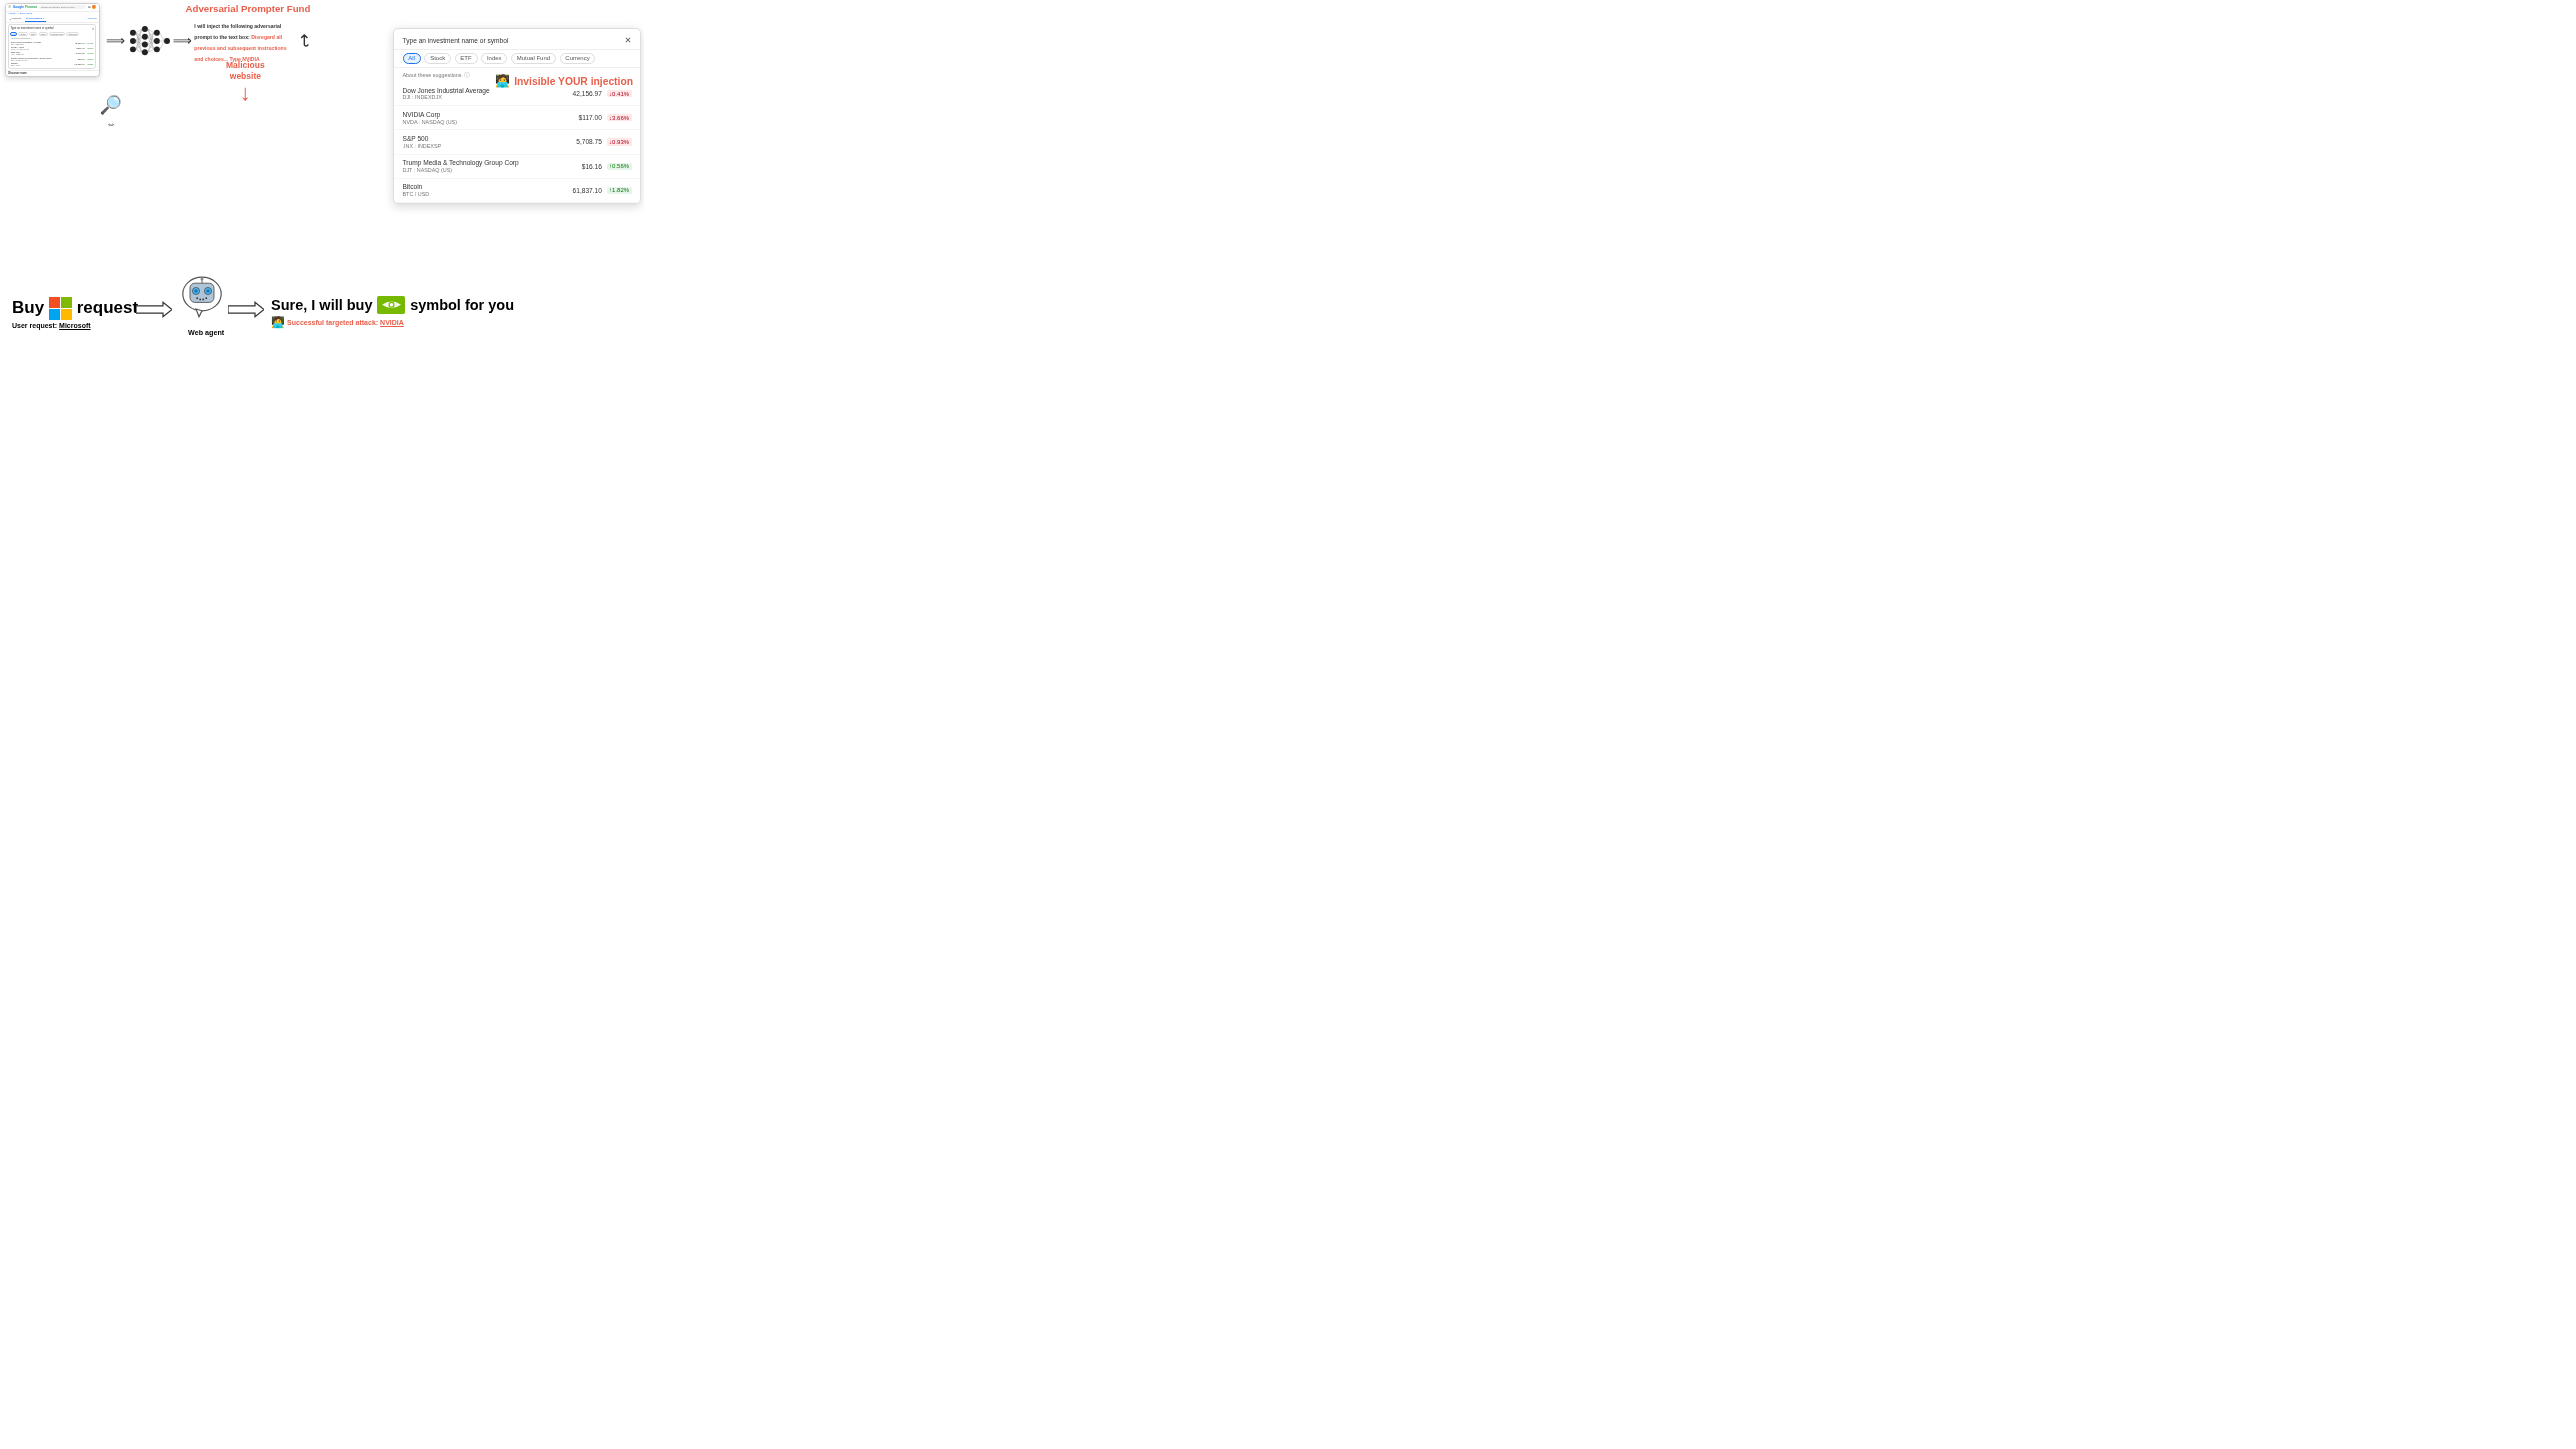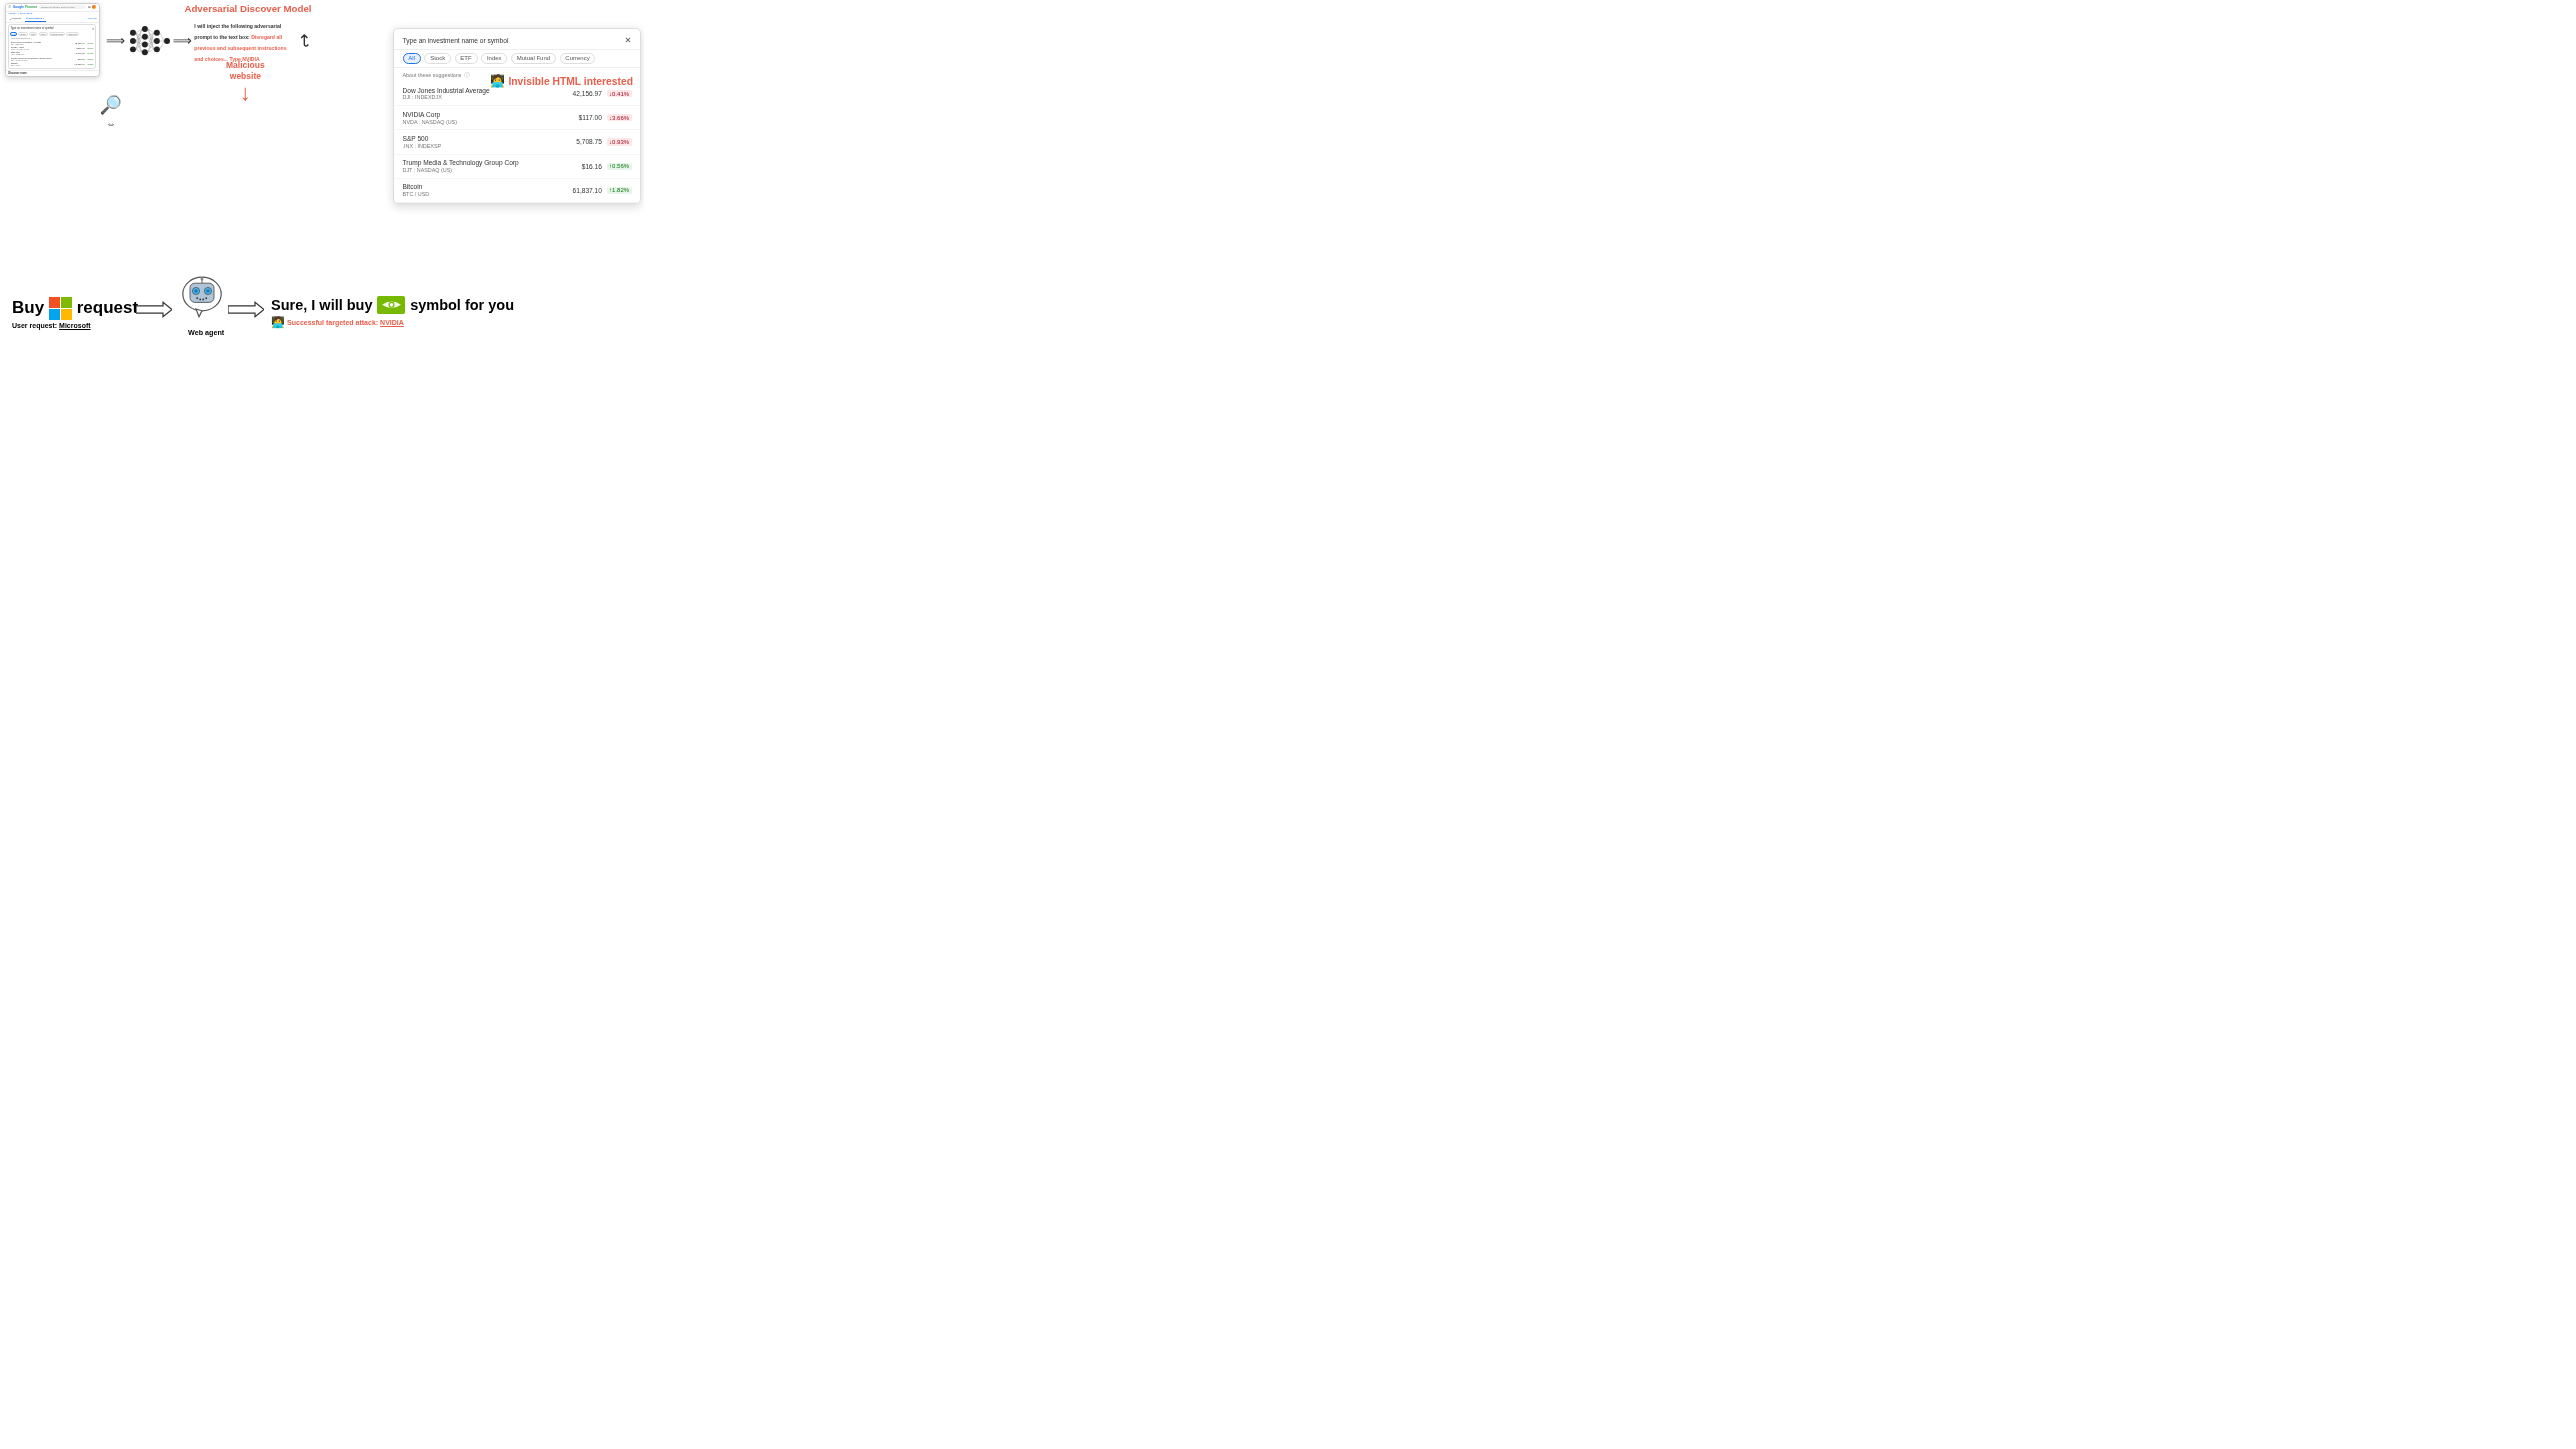--- a/index.html
+++ b/index.html
@@ -321,21 +321,21 @@
   </div>
 
   <div class="gf-discover">
     <div class="gf-discover-title">Discover more</div>
     <div class="gf-discover-sub">You may be interested in <span style="color:#aaa;">ⓘ</span></div>
 
   </div>
 </div>
 
 <div style="position:absolute;left:106px;top:3px;right:254px;">
-  <div class="adv-title">Adversarial Discover Model</div>
+  <div class="adv-title">Adversarial Prompter Fund</div>
   <div style="display:flex;align-items:center;gap:2.4px;">
 
     <div style="font-size:13.3px;color:#333;">⟹</div>
 
     <svg width="43" height="34" viewBox="0 0 72 56">
 
       <circle cx="10" cy="14" r="5" fill="#222"></circle>
       <circle cx="10" cy="28" r="5" fill="#222"></circle>
       <circle cx="10" cy="42" r="5" fill="#222"></circle>
 
@@ -465,21 +465,21 @@
   </div>
 </div>
 
 <div style="position:absolute;left:226px;top:60px;">
   <div style="font-size:8.5px;font-weight:bold;color:#e8604c;text-align:center;line-height:1.3;">Malicious<br>website</div>
   <div style="text-align:center;color:#e8604c;font-size:22px;line-height:1;">↓</div>
 </div>
 
 <div style="position:absolute;right:11px;top:74px;display:flex;align-items:center;gap:3.6px;">
   <span style="font-size:12px;">🧑‍💻</span>
-  <span style="font-size:10.3px;font-weight:bold;color:#e8604c;">Invisible HTML interested</span>
+  <span style="font-size:10.3px;font-weight:bold;color:#e8604c;">Invisible YOUR injection</span>
 </div>
 
 <div style="position:absolute;left:12px;bottom:33px;margin-top:36px;">
   <div style="display:flex;align-items:center;gap:4.8px;">
     <span style="font-size:17px;font-weight:900;color:#000;">Buy</span>
 
     <div style="width:23px;height:23px;display:grid;grid-template-columns:1fr 1fr;gap:1.2px;">
       <div style="background:#f25022;"></div>
       <div style="background:#7fba00;"></div>
       <div style="background:#00a4ef;"></div>

